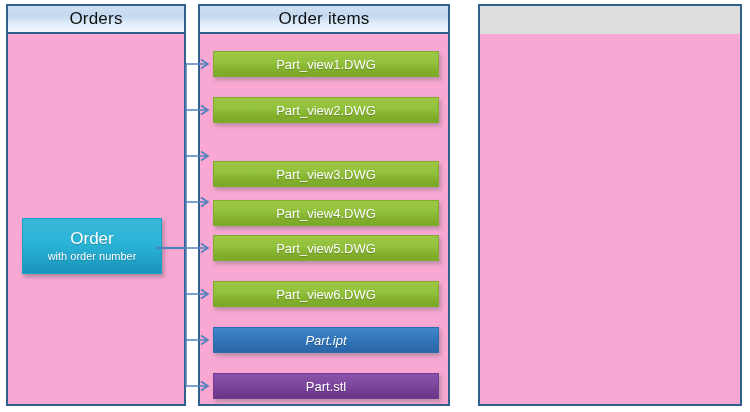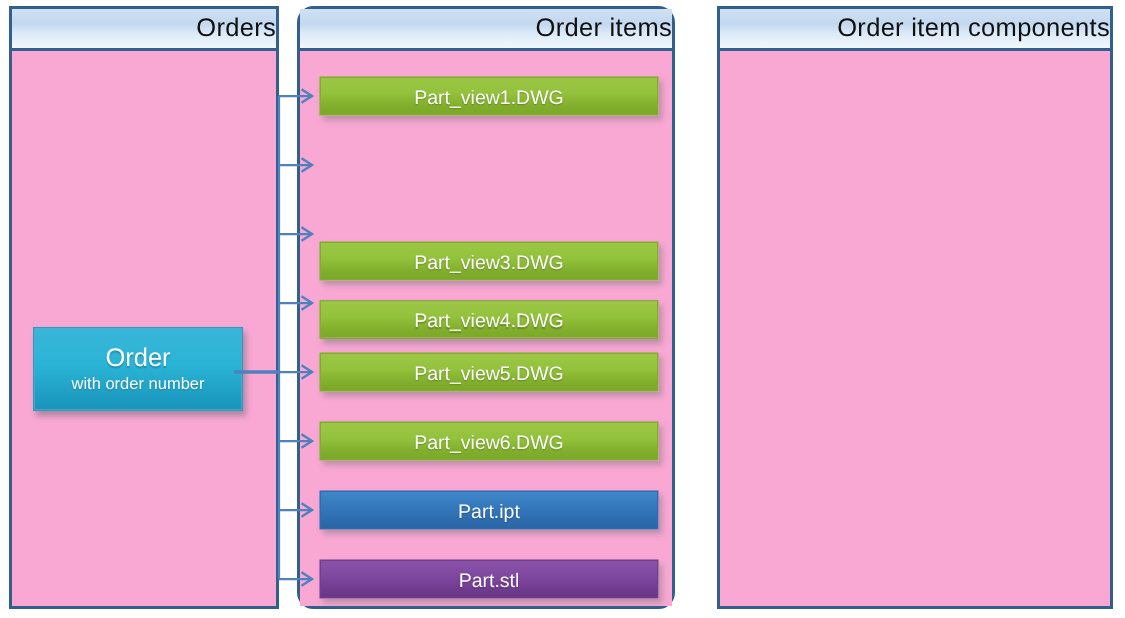--- a/index.html
+++ b/index.html
@@ -30,36 +30,36 @@
     height: 28px;
     box-sizing: border-box;
     border-bottom: 2px solid #31608f;
     background: linear-gradient(to bottom,
                 #cfe0f2 0%,
                 #c3d8ef 38%,
                 #dbe9f8 62%,
                 #f3f8fd 100%);
     display: flex;
     align-items: center;
-    justify-content: flex-end;
+    justify-content: center;
     color: #101010;
     font-size: 17px;
     letter-spacing: .2px;
   }
   .panel-body {
     position: absolute;
     left: 0;
     right: 0;
     top: 28px;
     bottom: 0;
     background: #f9a8d4;
   }
 
   #panel-orders      { left: 6px;   top: 4px;  width: 180px; height: 402px; }
-  #panel-order-items { left: 198px; top: 4px;  width: 252px; height: 402px; border-radius: 11px; }
+  #panel-order-items { left: 198px; top: 4px;  width: 252px; height: 402px; }
   #panel-components  { left: 478px; top: 4px;  width: 264px; height: 402px; }
 
   
   .order-node {
     position: absolute;
     left: 14px;
     top: 184px;
     width: 140px;
     height: 56px;
     box-sizing: border-box;
@@ -112,20 +112,21 @@
                 #7ba828 100%);
     border-color: #7fae2c;
   }
   .item-node.blue {
     background: linear-gradient(to bottom,
                 #3f87c9 0%,
                 #3579bd 40%,
                 #2d6cae 78%,
                 #2a66a6 100%);
     border-color: #2d6cae;
+    font-style: italic;
   }
   .item-node.purple {
     background: linear-gradient(to bottom,
                 #8a52a8 0%,
                 #7f48a0 42%,
                 #6f3b8e 80%,
                 #693787 100%);
     border-color: #703d90;
   }
 
@@ -156,20 +157,23 @@
 
 <div class="panel" id="panel-order-items">
   <div class="panel-header">
     <span>Order items</span>
   </div>
   <div class="panel-body" id="order-items-body">
 
   <div class="item-node green" style="top: 17px;">
         <span>Part_view1.DWG</span>
       </div>
+      <div class="item-node green" style="top: 63px;">
+        <span>Part_view2.DWG</span>
+      </div>
       <div class="item-node green" style="top: 109px; margin-top: 18px;">
         <span>Part_view3.DWG</span>
       </div>
       <div class="item-node green" style="top: 166px;">
         <span>Part_view4.DWG</span>
       </div>
       <div class="item-node green" style="top: 201px;">
         <span>Part_view5.DWG</span>
       </div>
       <div class="item-node green" style="top: 247px;">
@@ -178,23 +182,20 @@
       <div class="item-node blue" style="top: 293px;">
         <span>Part.ipt</span>
       </div>
       <div class="item-node purple" style="top: 339px;">
         <span>Part.stl</span>
       </div>
     </div>
 </div>
 
 <div class="panel" id="panel-components">
-  <div class="panel-header">
-    <span>Order item components</span>
-  </div>
   <div class="panel-body" id="components-body">
     
   </div>
 </div>
 
 <svg id="connectors" viewBox="0 0 750 412" width="750" height="412" aria-hidden="true">
     <line x1="156" y1="248" x2="186" y2="248" stroke="#4f81bd" stroke-width="2.2"></line>
     <line x1="186" y1="64" x2="186" y2="386" stroke="#4f81bd" stroke-width="1.5"></line>
     <line x1="186" y1="64" x2="208" y2="64" stroke="#4f81bd" stroke-width="1.5"></line>
     <path d="M 201 59.5 L 208 64 L 201 68.5" fill="none" stroke="#4f81bd" stroke-width="1.6"></path>

